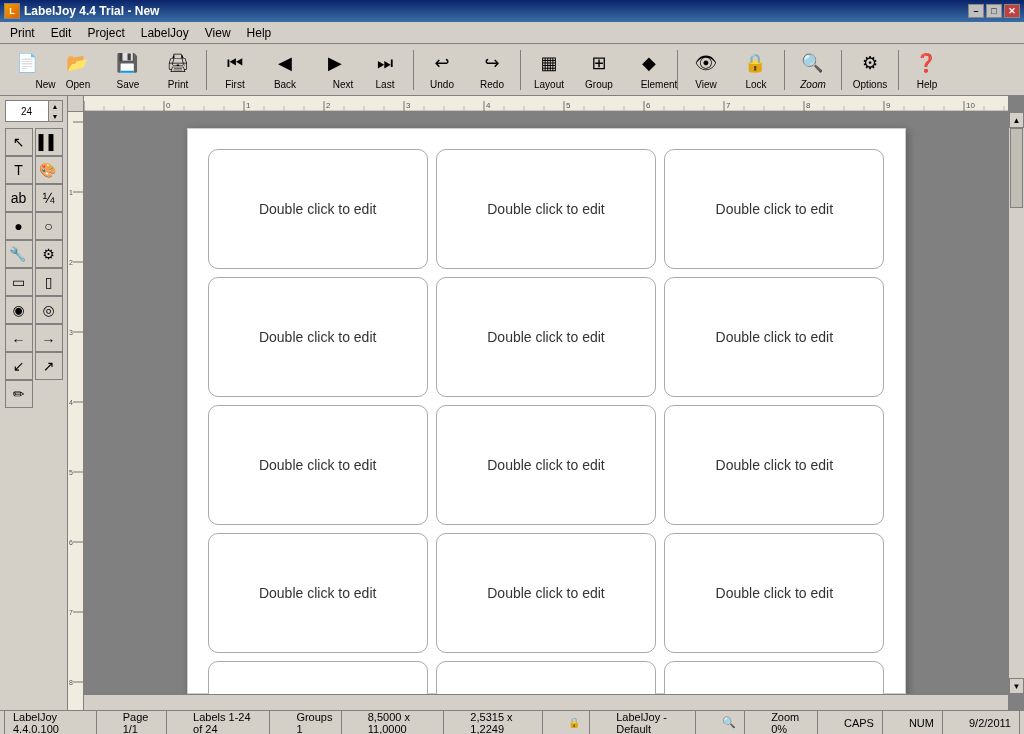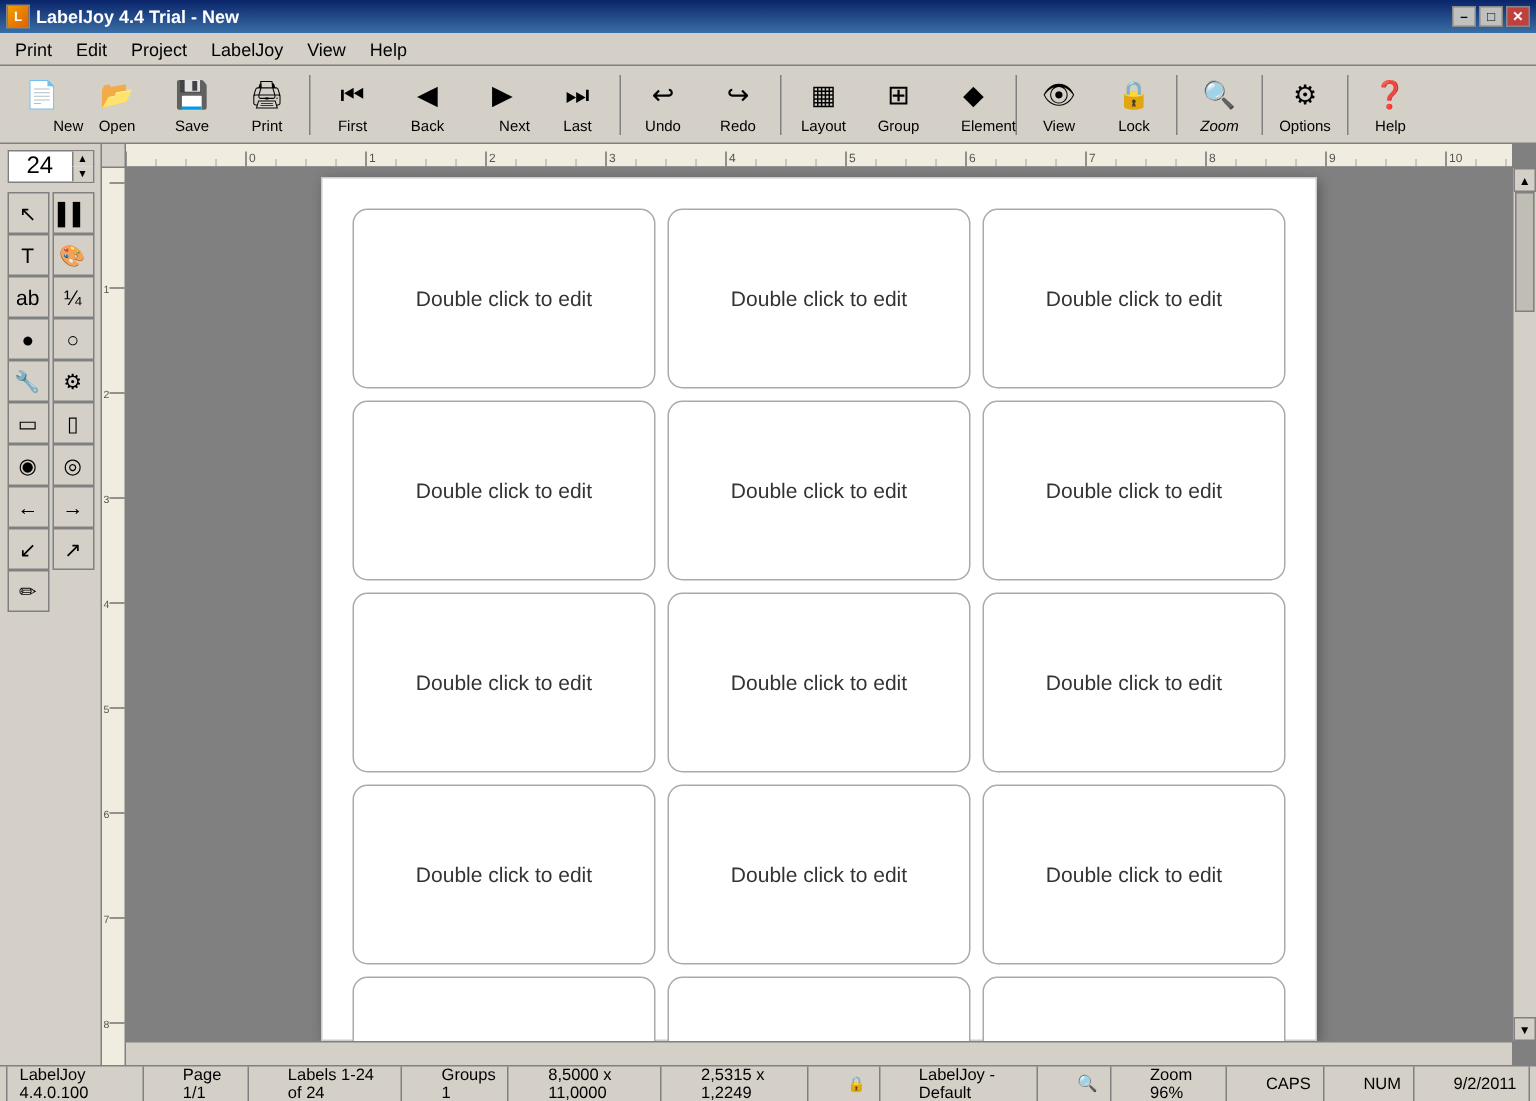--- a/index.html
+++ b/index.html
@@ -114,21 +114,21 @@
       align-items: center;
       border: 1px solid #808080;
       background: white;
       width: 58px;
       height: 22px;
       margin-bottom: 4px;
     }
     .left-page-num {
       flex: 1;
       text-align: center;
-      font-size: 16px;
+      font-size: 10px;
     }
     .left-page-arrows {
       display: flex;
       flex-direction: column;
     }
     .left-page-arrow {
       width: 14px; height: 10px;
       background: #d4d0c8;
       border-left: 1px solid #808080;
       display: flex; align-items: center; justify-content: center;
@@ -184,22 +184,22 @@
     #paper {
       position: absolute;
       top: 16px; left: 16px; right: 16px; bottom: 16px;
       background: #808080;
       overflow: hidden;
       display: flex;
       justify-content: center;
     }
     #paper-sheet {
       background: white;
-      width: 664px;
-      margin-top: 6px;
+      width: 719px;
+      margin-top: 16px;
       padding: 20px;
       display: grid;
       grid-template-columns: repeat(3, 1fr);
       grid-template-rows: repeat(6, 120px);
       gap: 8px;
       border: 1px solid #ccc;
       box-shadow: 2px 2px 8px rgba(0,0,0,0.3);
     }
     .label-cell {
       border: 1.5px solid #aaa;
@@ -592,17 +592,17 @@
 <div id="status-bar">
   <div class="status-seg">LabelJoy 4.4.0.100</div>
   <div class="status-seg">Page 1/1</div>
   <div class="status-seg">Labels 1-24 of 24</div>
   <div class="status-seg">Groups 1</div>
   <div class="status-seg">8,5000 x 11,0000</div>
   <div class="status-seg">2,5315 x 1,2249</div>
   <div class="status-seg" style="font-size:10px;">🔒</div>
   <div class="status-seg">LabelJoy - Default</div>
   <div class="status-seg">🔍</div>
-  <div class="status-seg">Zoom 96%</div>
+  <div class="status-seg">Zoom 0%</div>
   <div class="status-seg">CAPS</div>
   <div class="status-seg">NUM</div>
   <div class="status-seg">9/2/2011</div>
 </div>
 
 </body></html>

